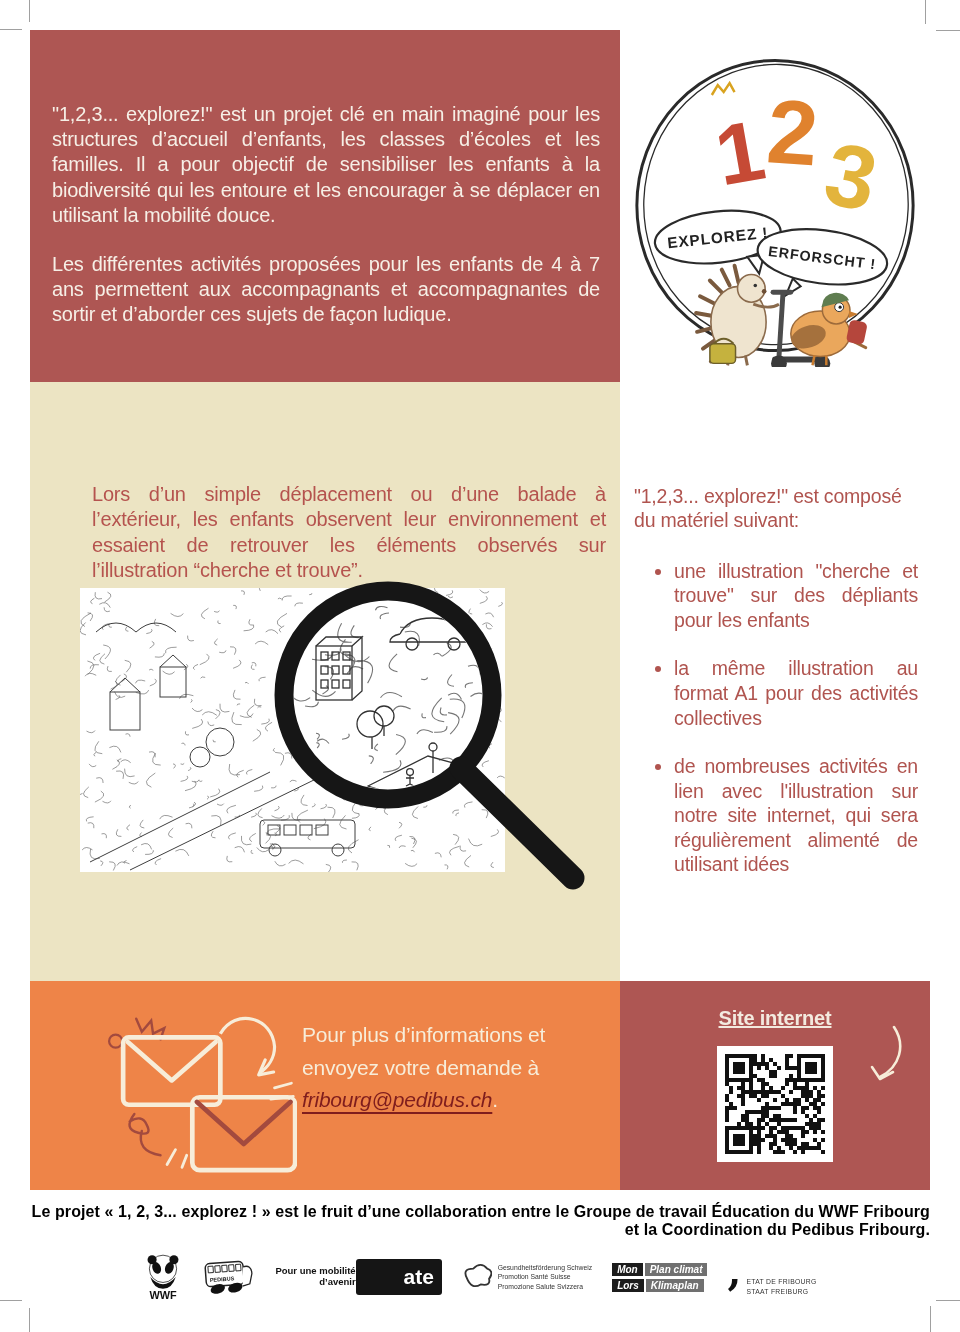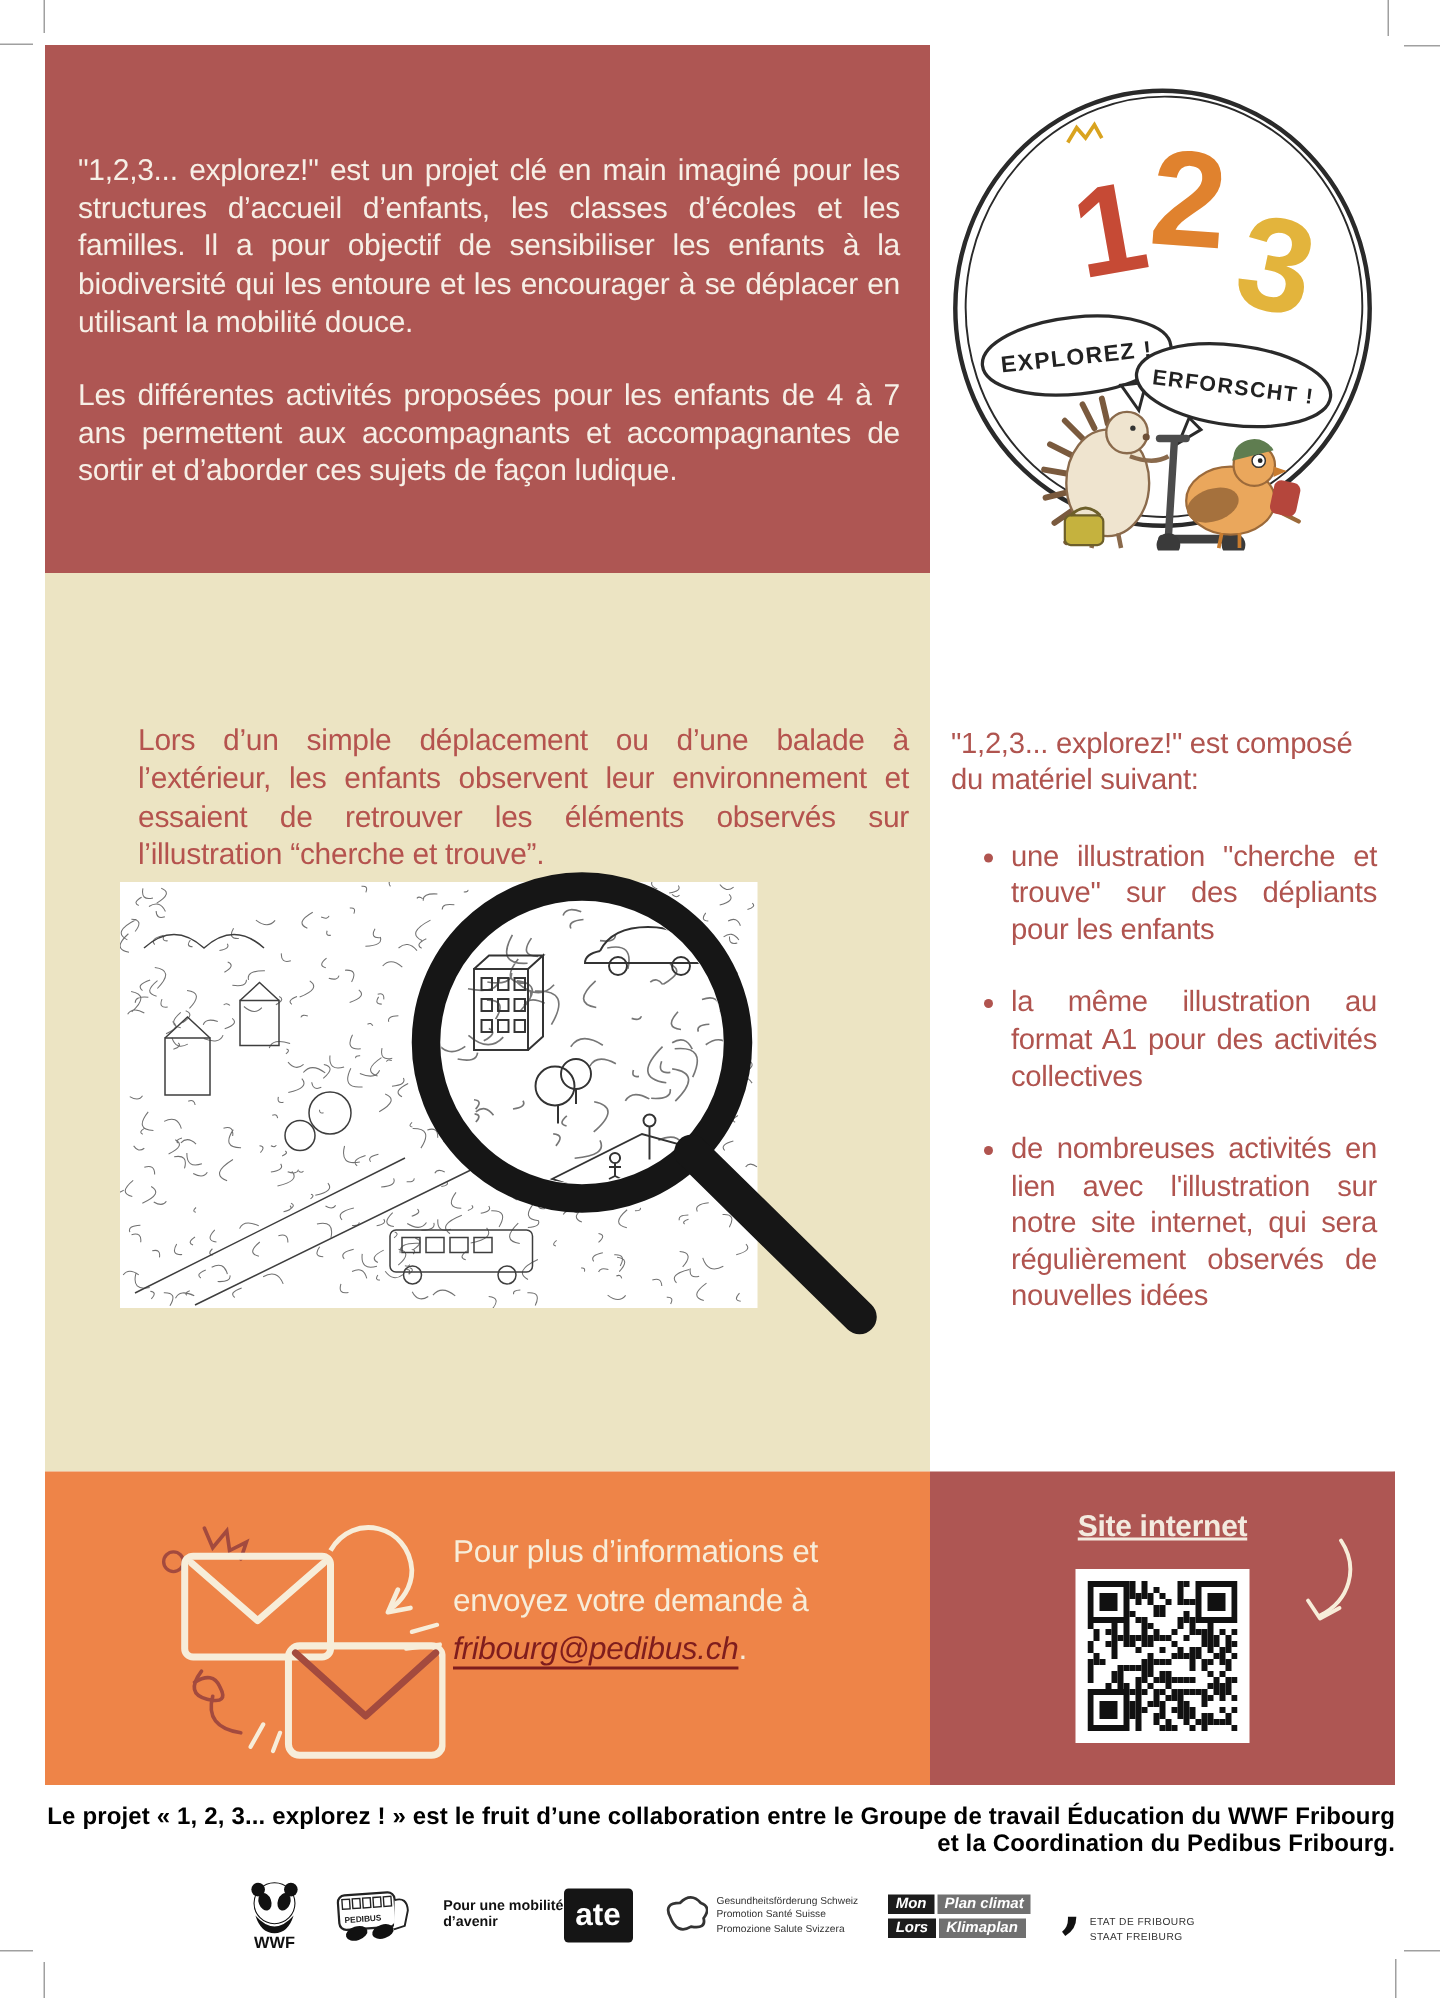--- a/index.html
+++ b/index.html
@@ -48,24 +48,24 @@
   .qr-box{width:116px;height:116px;background:#fff;box-sizing:border-box;padding:8px;
           margin:16px auto 0 auto;}
   .site-arrow{position:absolute;right:26px;top:42px;}
 
   
   .flyer-footer{height:112px;background:#fff;box-sizing:border-box;padding-top:13px;}
   .credit{margin:0;text-align:right;font-size:16px;font-weight:bold;color:#000000;
           letter-spacing:0.1px;}
   .logos{margin-top:13px;display:flex;justify-content:center;align-items:center;gap:20px;}
   .logo-item{display:flex;align-items:center;}
-  .ate-tag{font-size:9.5px;font-weight:bold;color:#111;text-align:left;line-height:1.15;
+  .ate-tag{font-size:9.5px;font-weight:bold;color:#111;text-align:right;line-height:1.15;
            margin-right:0;}
   .ate-box{width:46px;height:36px;background:#151515;color:#fff;font-weight:bold;
-           font-size:21px;display:flex;align-items:center;justify-content:center;border-radius:3px;}
+           font-size:21px;display:flex;align-items:center;justify-content:center;border-radius:3px;padding-left:40px;}
   .health-lines{font-size:6.8px;line-height:1.4;color:#333;margin-left:6px;}
   .climat{display:flex;flex-direction:column;gap:3px;font-style:italic;font-weight:bold;
           font-size:10px;}
   .climat-row{display:flex;gap:2px;}
   .chip-dark{background:#1c1c1c;color:#fff;padding:1px 5px;}
   .chip-gray{background:#707070;color:#fff;padding:1px 5px;}
   .etat{display:flex;align-items:flex-start;gap:5px;}
   .etat-comma{font-family:"DejaVu Serif",serif;font-size:40px;font-weight:bold;
               line-height:0.7;color:#111;}
   .etat-lines{font-size:6.8px;color:#333;letter-spacing:0.3px;margin-top:20px;line-height:1.5;}
@@ -232,21 +232,21 @@
             <line x1="391" y1="196" x2="503" y2="306" stroke="#161616" stroke-width="23" stroke-linecap="round"></line>
           </svg>
         </div>
       </section>
 
       <aside class="col-right materials">
         <p class="mat-heading">"1,2,3... explorez!" est composé du matériel suivant:</p>
         <ul>
           <li>une illustration "cherche et trouve" sur des dépliants pour les enfants</li>
           <li>la même illustration au format A1 pour des activités collectives</li>
-          <li>de nombreuses activités en lien avec l'illustration sur notre site internet, qui sera régulièrement observés de nouvelles idées</li>
+          <li>de nombreuses activités en lien avec l'illustration sur notre site internet, qui sera régulièrement alimenté de utilisant idées</li>
         </ul>
       </aside>
     </div>
 
     <div class="row row-bottom">
       <section class="col-left contact">
         <svg class="envelope-art" width="215" height="175" viewBox="0 0 230 185">
           <path d="M58 20 l6 14 10 -12 2 14 12 -6 -4 12" fill="none" stroke="#a34a3e" stroke-width="2.6" stroke-linecap="round"></path>
           <circle cx="36" cy="44" r="7" fill="none" stroke="#a34a3e" stroke-width="2.4"></circle>
           <rect x="44" y="40" width="104" height="72" rx="6" fill="none" stroke="#f7edd9" stroke-width="5"></rect>

